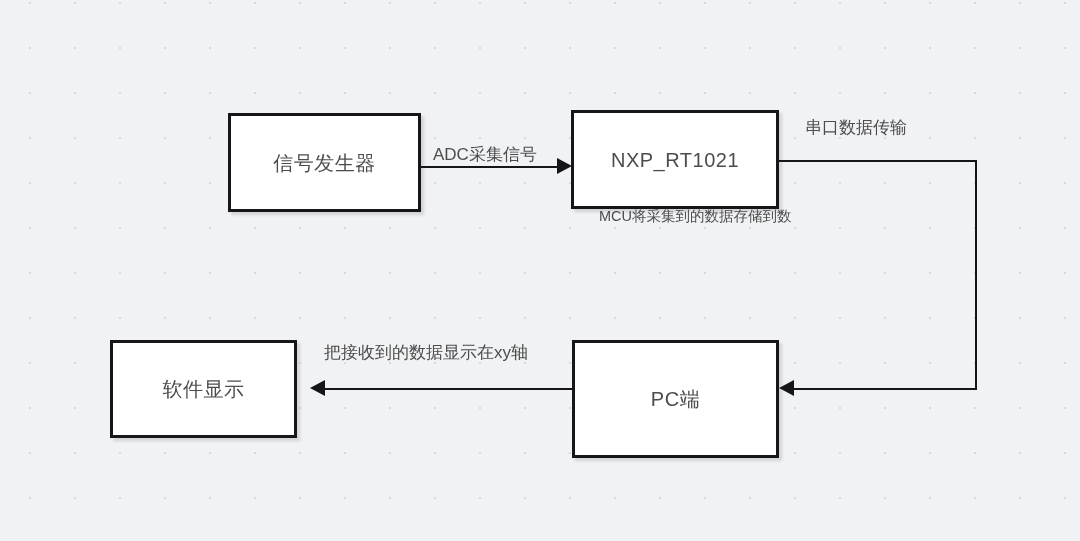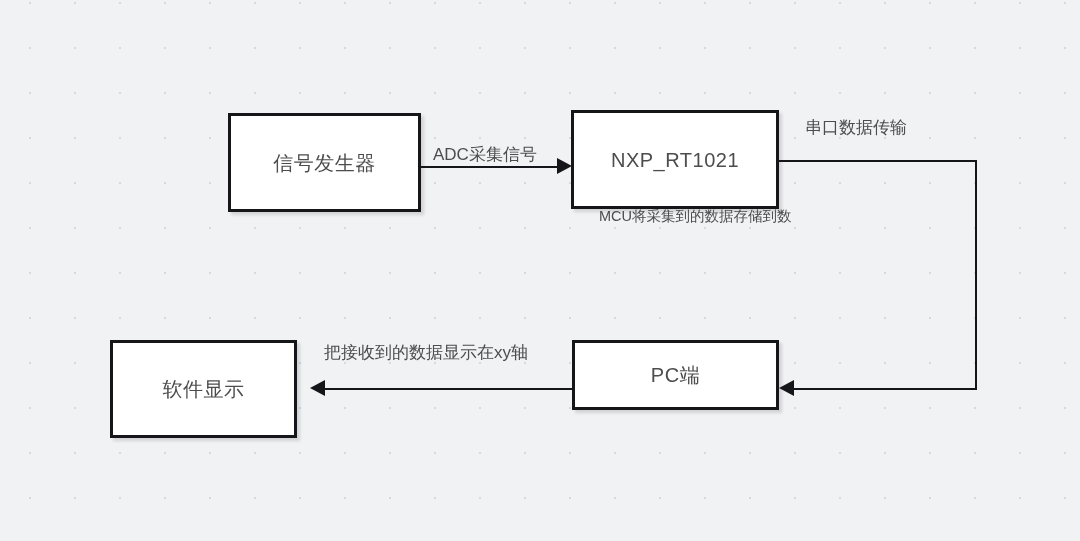--- a/index.html
+++ b/index.html
@@ -39,21 +39,21 @@
     font-size: 20px;
     color: #4d4d4d;
     letter-spacing: 0.5px;
     line-height: 1.2;
     text-align: center;
     white-space: nowrap;
   }
   .node.signal-gen   { left: 228px; top: 113px; width: 193px; height: 99px; }
   .node.mcu          { left: 571px; top: 110px; width: 208px; height: 99px; }
   .node.software     { left: 110px; top: 340px; width: 187px; height: 98px; }
-  .node.pc           { left: 572px; top: 340px; width: 207px; height: 70px; }
+  .node.pc           { left: 572px; top: 340px; width: 207px; height: 118px; }
 
   
   .hline {
     position: absolute;
     height: 0;
     border-top: 2.6px solid #16161a;
   }
   .vline {
     position: absolute;
     width: 0;

